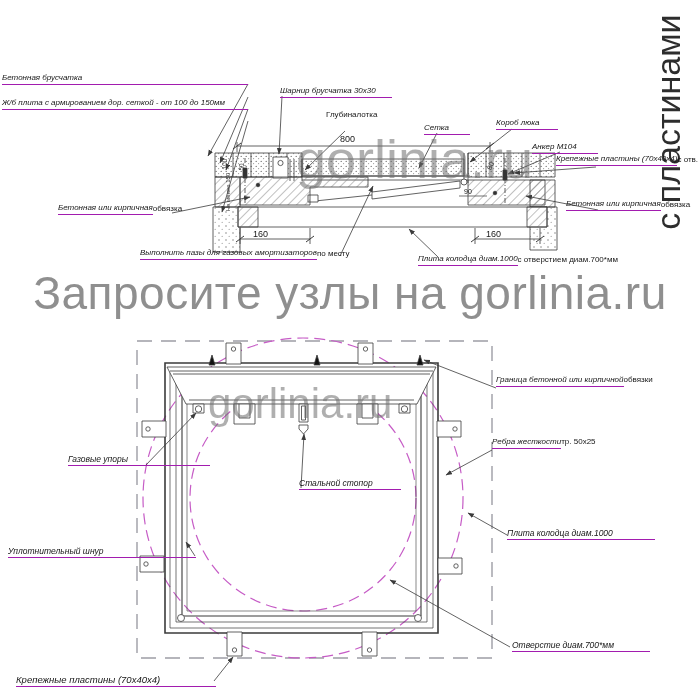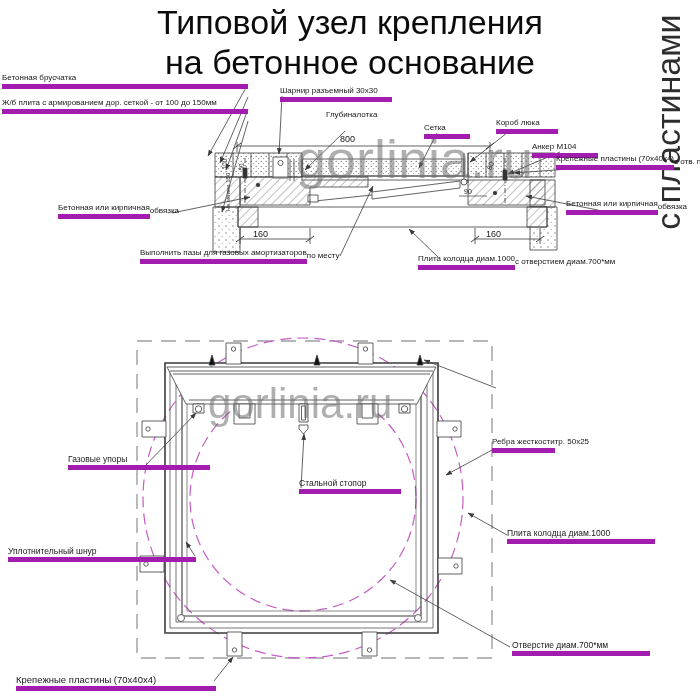--- a/index.html
+++ b/index.html
@@ -11,21 +11,21 @@
          font-size:34px;line-height:40px;color:#0b0b0b;}
   .wm-banner{position:absolute;left:0;top:266px;width:700px;text-align:center;
          font-size:46px;line-height:54px;color:#8f8f8f;letter-spacing:.5px;}
   .wm-vert{position:absolute;left:543px;top:102px;width:250px;height:40px;
          transform:rotate(-90deg);transform-origin:center;text-align:center;
          font-size:34px;line-height:40px;color:#2d2d2d;}
   .wm-ov{position:absolute;color:rgba(110,110,110,.55);white-space:nowrap;}
   #ov-section{left:296px;top:128px;font-size:54px;}
   #ov-plan{left:208px;top:380px;font-size:42px;}
   .lbl{position:absolute;font-size:8px;line-height:12px;white-space:nowrap;color:#161616;}
-  .lbl .u,.lbl.u{border-bottom:5px solid #a21caf;}
+  .lbl .u,.lbl.u{border-bottom:1px solid #a21caf;font-style:italic;}
   .two{display:flex;flex-direction:row;align-items:center;}
   .two.lft{align-items:flex-start;}
   .dim{font-size:9px;text-align:left;}
   .rot{transform:rotate(-90deg);transform-origin:center;font-size:6.5px;color:#333;}
   .rot80{transform:rotate(-65deg);transform-origin:center;font-size:7px;color:#333;}
   .d90{font-size:7px;}
   .b{font-size:9.5px;}
 </style>
 </head>
 <body>
@@ -172,32 +172,29 @@
         <path d="M507,535 L468,513"></path>
         <path d="M510,647 L390,580"></path>
         <path d="M145,466 L196,413"></path>
         <path d="M301,488 L304,434"></path>
         <path d="M195,556 L186,542"></path>
         <path d="M214,681 L233,657"></path>
       </g>
     </g>
   </svg>
 
-  <div class="title">
-    <div>Типовой узел крепления</div>
-    <div>на бетонное основание</div>
-  </div>
 
   <div class="wm-vert">с пластинами</div>
+  <div class="wm-banner">Запросите узлы на gorlinia.ru</div>
   <div class="wm-ov" id="ov-section">gorlinia.ru</div>
   <div class="wm-ov" id="ov-plan">gorlinia.ru</div>
 
   <div class="lbl u" style="left:2px;top:72px;width:246px;">Бетонная брусчатка</div>
   <div class="lbl u" style="left:2px;top:97px;width:246px;">Ж/б плита с армированием дор. сеткой - от 100 до 150мм</div>
-  <div class="lbl u" style="left:280px;top:85px;width:112px;">Шарнир разъемный 30х30</div>
+  <div class="lbl u" style="left:280px;top:85px;width:112px;">Шарнир брусчатка 30х30</div>
 
   <div class="lbl two" style="left:326px;top:110px;width:56px;line-height:10px;">
     <span>Глубина</span>
     <span>лотка</span>
   </div>
 
   <div class="lbl dim" style="left:340px;top:133px;width:44px;">800</div>
   <div class="lbl u" style="left:424px;top:122px;width:46px;">Сетка</div>
   <div class="lbl u" style="left:496px;top:117px;width:62px;">Короб люка</div>
   <div class="lbl u" style="left:532px;top:141px;width:66px;">Анкер М104</div>
@@ -228,20 +225,24 @@
   </div>
 
   <div class="lbl dim" style="left:253px;top:228px;width:44px;">160</div>
   <div class="lbl dim" style="left:486px;top:228px;width:44px;">160</div>
   <div class="lbl d90" style="left:464px;top:186px;">90</div>
   <div class="lbl rot80" style="left:487px;top:160px;">80</div>
   <div class="lbl rot" style="left:220px;top:158px;">100</div>
   <div class="lbl rot" style="left:238px;top:161px;">50</div>
   <div class="lbl rot" style="left:209px;top:186px;font-size:6px;">Не менее 150</div>
 
+  <div class="lbl two lft" style="left:496px;top:374px;">
+    <span class="u">Граница бетонной или кирпичной</span>
+    <span>обвязки</span>
+  </div>
 
   <div class="lbl two lft" style="left:492px;top:436px;">
     <span class="u">Ребра жесткости</span>
     <span>тр. 50х25</span>
   </div>
 
   <div class="lbl u" style="left:507px;top:527px;width:148px;font-size:8.5px;">Плита колодца диам.1000</div>
   <div class="lbl u" style="left:512px;top:639px;width:138px;font-size:8.5px;">Отверстие диам.700*мм</div>
   <div class="lbl u" style="left:68px;top:453px;width:142px;font-size:8.5px;">Газовые упоры</div>
   <div class="lbl u" style="left:299px;top:477px;width:102px;font-size:8.5px;">Стальной стопор</div>

